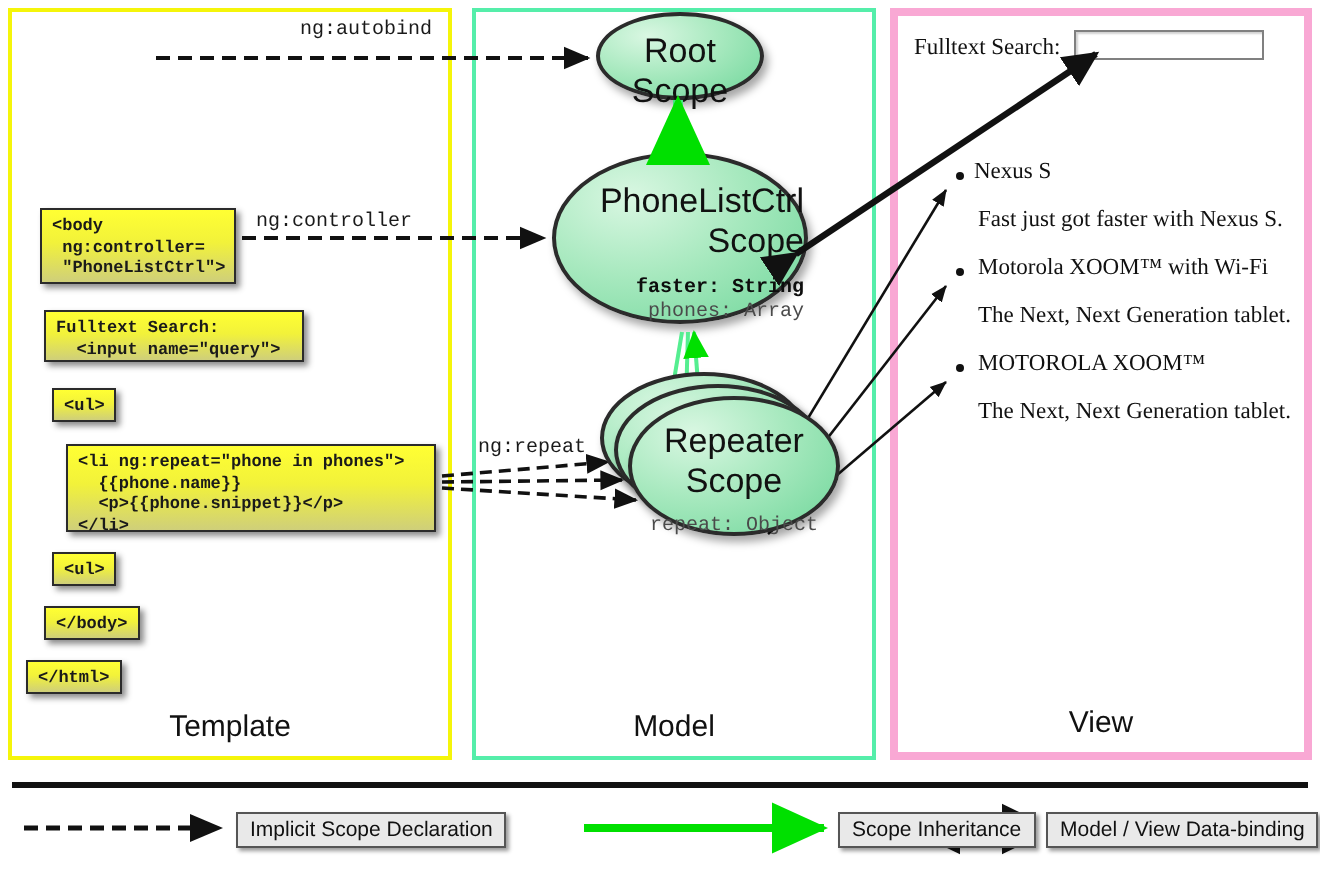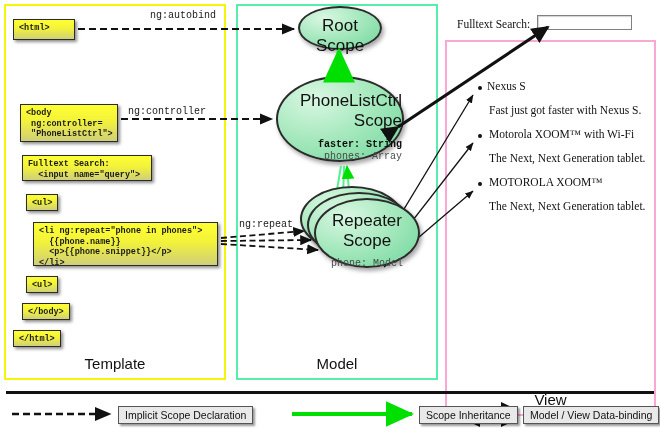--- a/index.html
+++ b/index.html
@@ -17,21 +17,21 @@
   }
 
   
   .column {
     position: absolute;
     background: #ffffff;
     box-sizing: border-box;
   }
   #col-template { left: 4px;   top: 4px; width: 222px; height: 376px; border: 2px solid #f5f50a; }
   #col-model    { left: 236px; top: 4px; width: 202px; height: 376px; border: 2px solid #55eeaa; }
-  #col-view     { left: 445px; top: 4px; width: 211px; height: 376px; border: 2px solid #f9a8d4; margin-top: 36px; }
+  #col-view     { left: 445px; top: 4px; width: 211px; height: 376px; border: 4px solid #f9a8d4; }
 
   .col-label {
     position: absolute;
     bottom: 6px;
     left: 0; right: 0;
     text-align: center;
     font-size: 15px;
     color: #111;
     font-family: "Liberation Sans", sans-serif;
   }
@@ -141,21 +141,20 @@
   <div class="column" id="col-template">
     <div class="col-label">Template</div>
   </div>
   <div class="column" id="col-model">
     <div class="col-label">Model</div>
   </div>
   <div class="column" id="col-view">
     <div class="col-label">View</div>
   </div>
 
-  <div class="codebox" style="left:13px;  top:19px;  width:62px;  height:21px;">&lt;html&gt;</div>
 
   <div class="codebox" style="left:20px;  top:104px; width:98px;  height:38px;">&lt;body
  ng:controller=
  "PhoneListCtrl"&gt;</div>
 
   <div class="codebox" style="left:22px;  top:155px; width:130px; height:26px;">Fulltext Search:
   &lt;input name="query"&gt;</div>
 
   <div class="codebox" style="left:26px;  top:194px; width:32px;  height:17px;">&lt;ul&gt;</div>
 
@@ -184,21 +183,21 @@
     <div class="title">Scope</div>
     <div class="prop strong" style="margin-top:9px;">faster: String</div>
     <div class="prop dim">phones: Array</div>
   </div>
 
   <div class="scope" style="left:300px; top:186px; width:104px; height:66px; z-index:1;"></div>
   <div class="scope" style="left:307px; top:192px; width:104px; height:66px; z-index:2;"></div>
   <div class="scope" style="left:314px; top:198px; width:106px; height:70px; z-index:3;">
     <div class="title" style="margin-top:11px;">Repeater</div>
     <div class="title">Scope</div>
-    <div class="prop dim" style="margin-top:8px;">phone: Model</div>
+    <div class="prop dim" style="margin-top:8px;">repeat: Object</div>
   </div>
 
   <div class="view-text" style="left:457px; top:18px;">Fulltext Search:</div>
   <input class="search-input" style="left: 537px; top: 15px; width: 95px; height: 15px;" value="">
 
   <div class="bullet" style="left:478px; top:86px;"></div>
   <div class="view-text" style="left:487px; top:80px;">Nexus S</div>
   <div class="view-text" style="left:489px; top:104px;">Fast just got faster with Nexus S.</div>
 
   <div class="bullet" style="left:478px; top:134px;"></div>

